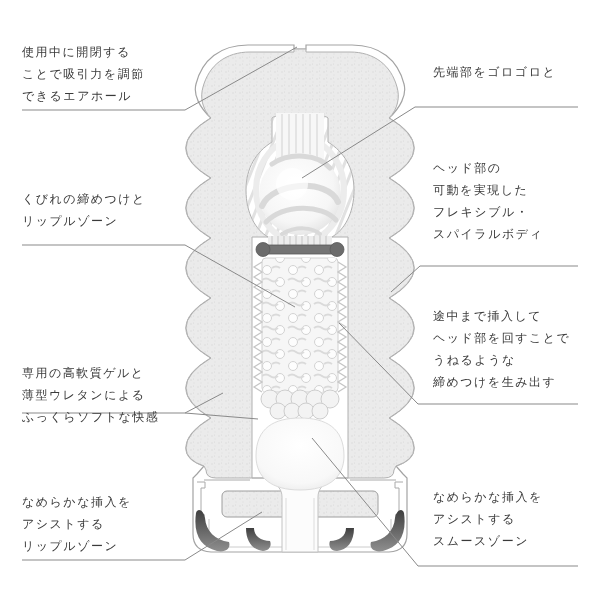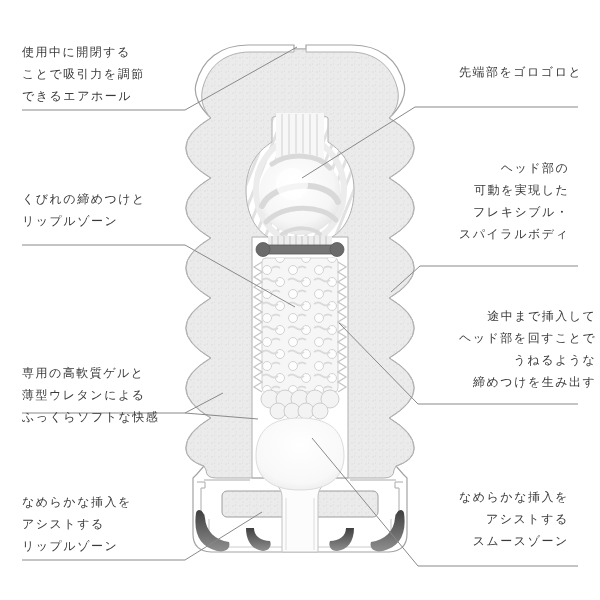--- a/index.html
+++ b/index.html
@@ -1,21 +1,21 @@
 <!DOCTYPE html>
 <html><head>
 <meta charset="utf-8">
 <style>
   html,body{margin:0;padding:0;background:#ffffff;}
   body{width:600px;height:600px;font-family:"Liberation Sans","DejaVu Sans",sans-serif;}
   .stage{position:relative;width:600px;height:600px;background:#ffffff;overflow:hidden;}
   .illustration{position:absolute;left:0;top:0;width:600px;height:600px;}
   .label{position:absolute;color:#3a3a3a;font-size:12px;line-height:22px;letter-spacing:1.5px;white-space:nowrap;}
   .label-left{left:22px;}
-  .label-right{left:459px;text-align:right;}
+  .label-right{left:433px;}
   .label-line{display:block;}
 </style>
 </head>
 <body>
 
 <div class="stage">
 
   <svg class="illustration" viewBox="0 0 600 600" xmlns="http://www.w3.org/2000/svg">
     <defs>
       <pattern id="spk" width="7" height="7" patternUnits="userSpaceOnUse">

